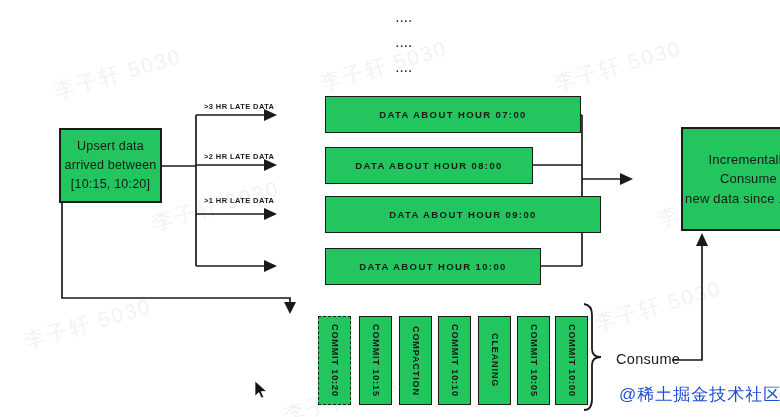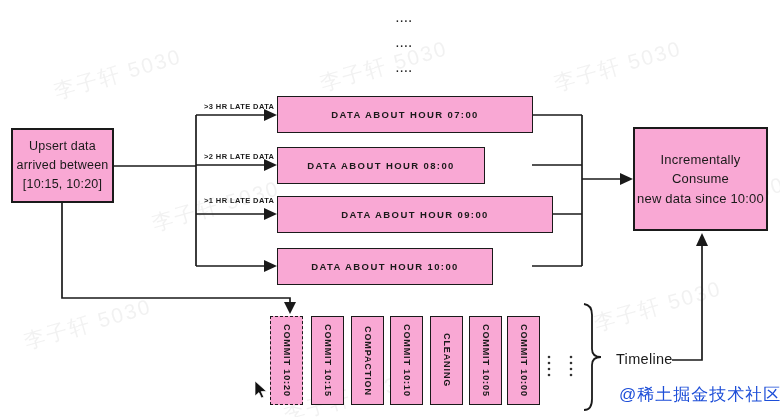--- a/index.html
+++ b/index.html
@@ -2,22 +2,22 @@
 <html><head>
 <meta charset="utf-8">
 <style>
   html,body{margin:0;padding:0;background:#fff;}
   #stage{
     position:relative;width:780px;height:417px;background:#fff;overflow:hidden;
     font-family:"Liberation Sans",sans-serif;color:#1a1a1a;
   }
   svg.lines{position:absolute;left:0;top:0;z-index:1;}
   .box{
-    position:absolute;box-sizing:border-box;background:#f9a8d4;border:2px solid #1a1a1a;
-    display:flex;align-items:center;justify-content:center;text-align:center;z-index:2;
+    position:absolute;box-sizing:border-box;background:#22c55e;border:2px solid #1a1a1a;
+    display:flex;align-items:center;justify-content:center;text-align:center;z-index:2;margin-left:48px;
   }
   .note-box{font-size:12.5px;line-height:1.5;white-space:pre-line;letter-spacing:.2px;}
   .data-box{
     border-width:1.7px;font-weight:700;font-size:9.5px;letter-spacing:1.4px;
   }
   .commit{
     border-width:1.9px;writing-mode:vertical-rl;font-weight:700;font-size:9px;
     letter-spacing:.9px;white-space:nowrap;
   }
   .commit.dashed{border-style:dashed;}
@@ -119,17 +119,17 @@
 new data since 10:00</div>
 
   <div class="box commit dashed" style="left:270px;top:316px;width:33px;height:89px">COMMIT 10:20</div>
   <div class="box commit" style="left:311px;top:316px;width:33px;height:89px">COMMIT 10:15</div>
   <div class="box commit" style="left:351px;top:316px;width:33px;height:89px">COMPACTION</div>
   <div class="box commit" style="left:390px;top:316px;width:33px;height:89px">COMMIT 10:10</div>
   <div class="box commit" style="left:430px;top:316px;width:33px;height:89px">CLEANING</div>
   <div class="box commit" style="left:469px;top:316px;width:33px;height:89px">COMMIT 10:05</div>
   <div class="box commit" style="left:507px;top:316px;width:33px;height:89px">COMMIT 10:00</div>
 
-  <div class="timeline-label" style="left:616px;top:351px">Timeline</div>
+  <div class="timeline-label" style="left:616px;top:351px">Consume</div>
 
   <div class="attribution" style="left:619px;top:383px">@稀土掘金技术社区</div>
 
 </div>
 
 </body></html>

